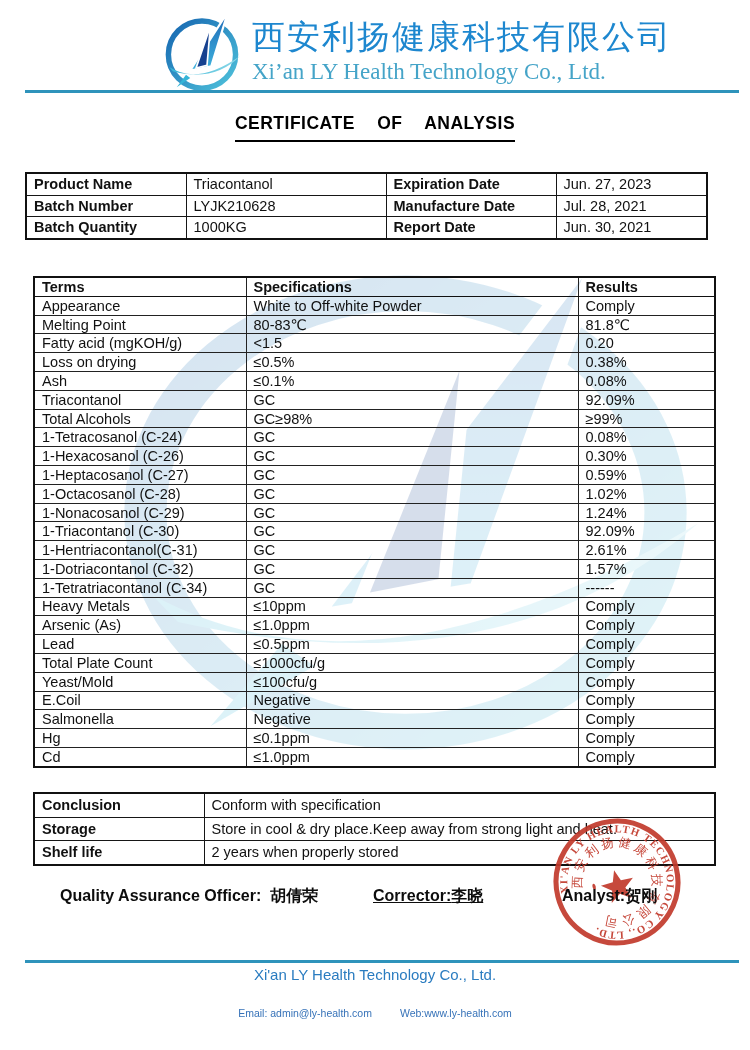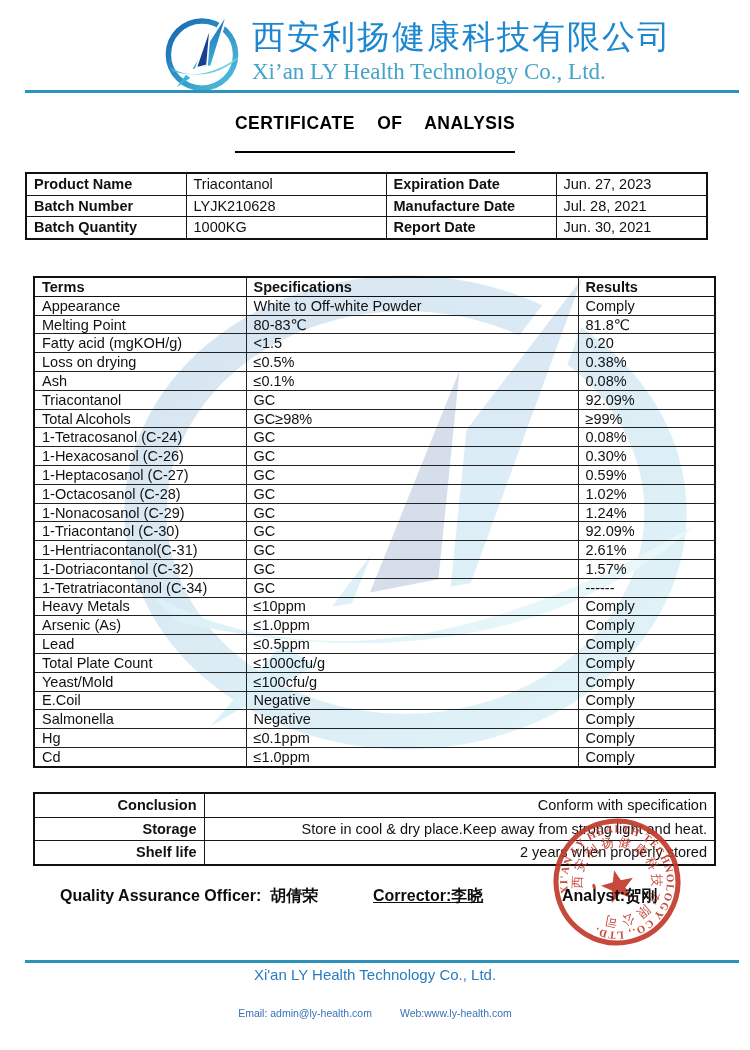--- a/index.html
+++ b/index.html
@@ -8,33 +8,33 @@
   
   .logo{position:absolute;left:156px;top:10px;width:97px;height:84px;z-index:3;}
   .titles{position:absolute;left:252px;top:18px;z-index:3;}
   .company-cn{font-size:33px;line-height:38px;color:#1d87cf;letter-spacing:2px;font-weight:500;}
   .company-en{font-size:23px;line-height:26px;color:#45a4c8;font-family:"Liberation Serif","DejaVu Serif",serif;margin-top:3px;}
   .rule{position:absolute;left:25px;width:714px;height:2.5px;background:#2e93bb;z-index:3;}
   .rule-top{top:90px;}
   .rule-bottom{top:960px;}
   .doc-title{position:absolute;left:0;top:113px;width:750px;text-align:center;z-index:3;
              font-size:17.5px;font-weight:bold;letter-spacing:.5px;word-spacing:17px;color:#000;}
-  .doc-title span{border-bottom:2px solid #000;padding-bottom:18px;}
+  .doc-title span{border-bottom:2px solid #000;padding-bottom:7px;}
   
   .watermark{position:absolute;left:100px;top:222px;width:650px;height:548px;opacity:.17;z-index:0;}
   
   table{border-collapse:collapse;table-layout:fixed;z-index:2;}
   td,th{vertical-align:middle;padding:0 7px;overflow:hidden;white-space:nowrap;}
   .info-table{position:absolute;left:25px;top:172px;width:681px;font-size:14.5px;border:2px solid #111;}
   .info-table td{border:1.5px solid #161616;height:20.5px;}
   .spec-table{position:absolute;left:33px;top:276px;width:681px;height:492px;font-size:14.5px;border:2px solid #111;}
   .spec-table td,.spec-table th{border:1px solid #222;text-align:left;font-weight:normal;}
   .spec-table tr.head td{font-weight:bold;border-bottom:1.6px solid #111;}
   .conc-table{position:absolute;left:33px;top:792px;width:681px;font-size:14.5px;border:2px solid #111;}
-  .conc-table td{border:1.5px solid #161616;height:22.6px;text-align:right;}
+  .conc-table td{border:1.5px solid #161616;height:22.6px;}
   .lbl{font-weight:bold;}
   
   .sig{position:absolute;top:886px;font-size:16px;font-weight:bold;z-index:6;color:#0d0d0d;}
   .sig-qa{left:60px;}
   .sig-corrector{left:373px;text-decoration:underline;}
   .sig-analyst{left:562px;}
   
   .stamp{position:absolute;left:550px;top:815px;width:134px;height:134px;z-index:5;opacity:.92;}
   
   .footer-company{position:absolute;left:0;top:966px;width:750px;text-align:center;font-size:15px;color:#2a7cc0;z-index:3;}

